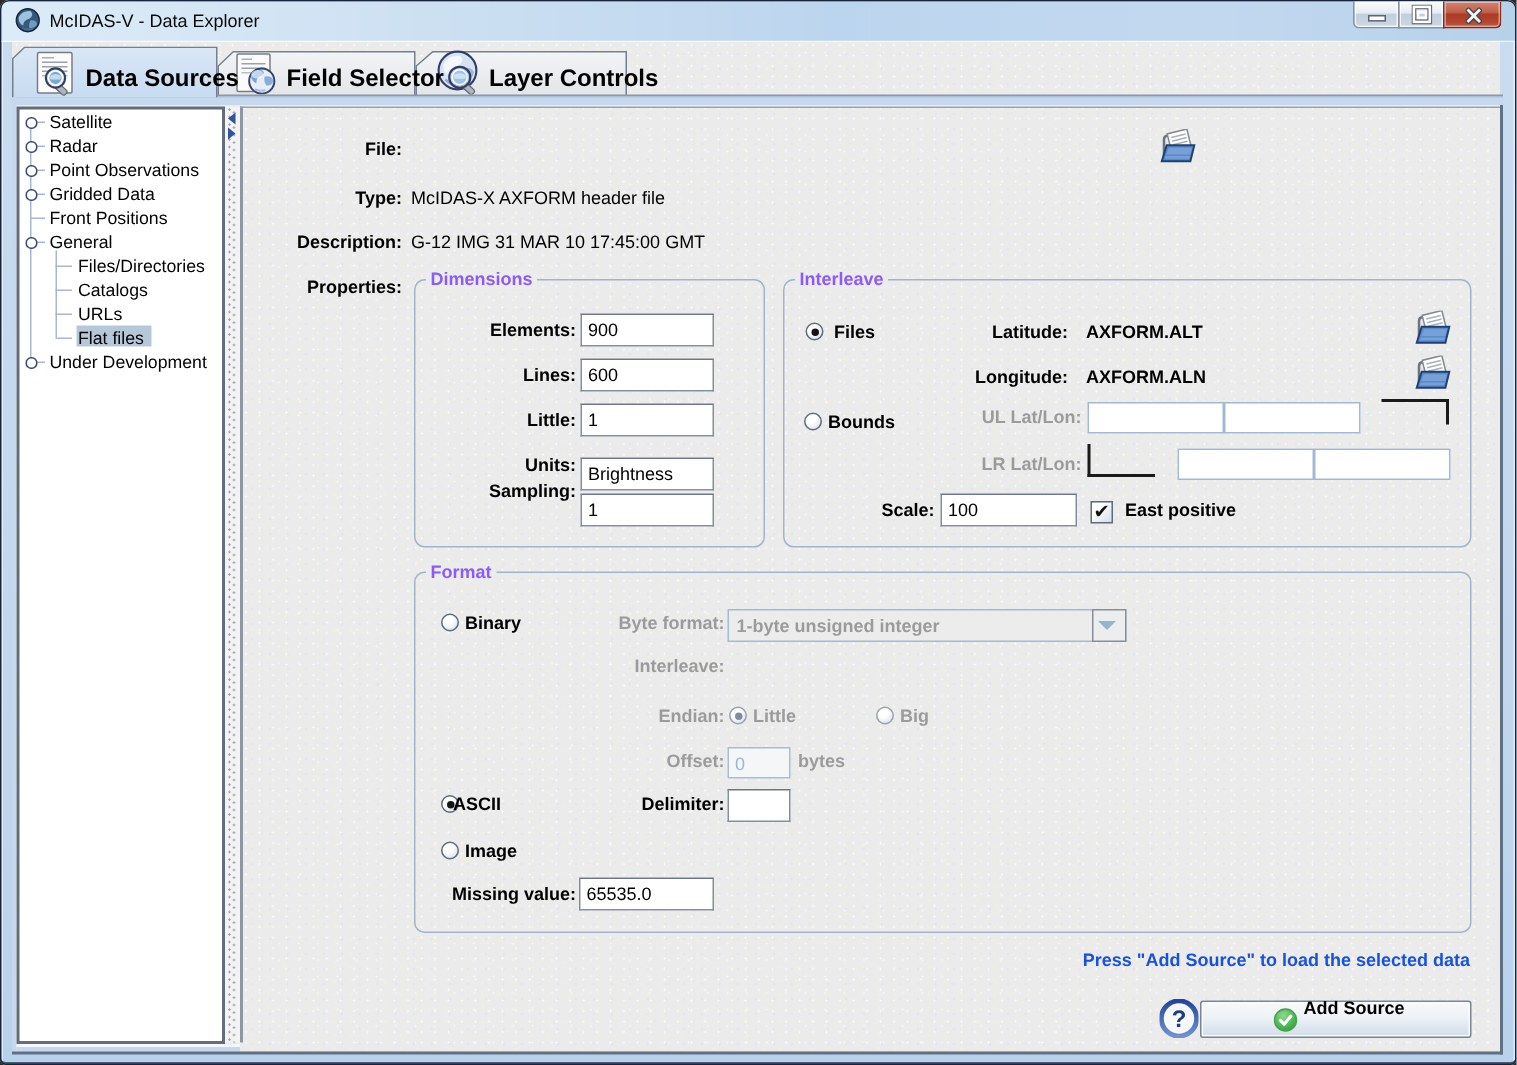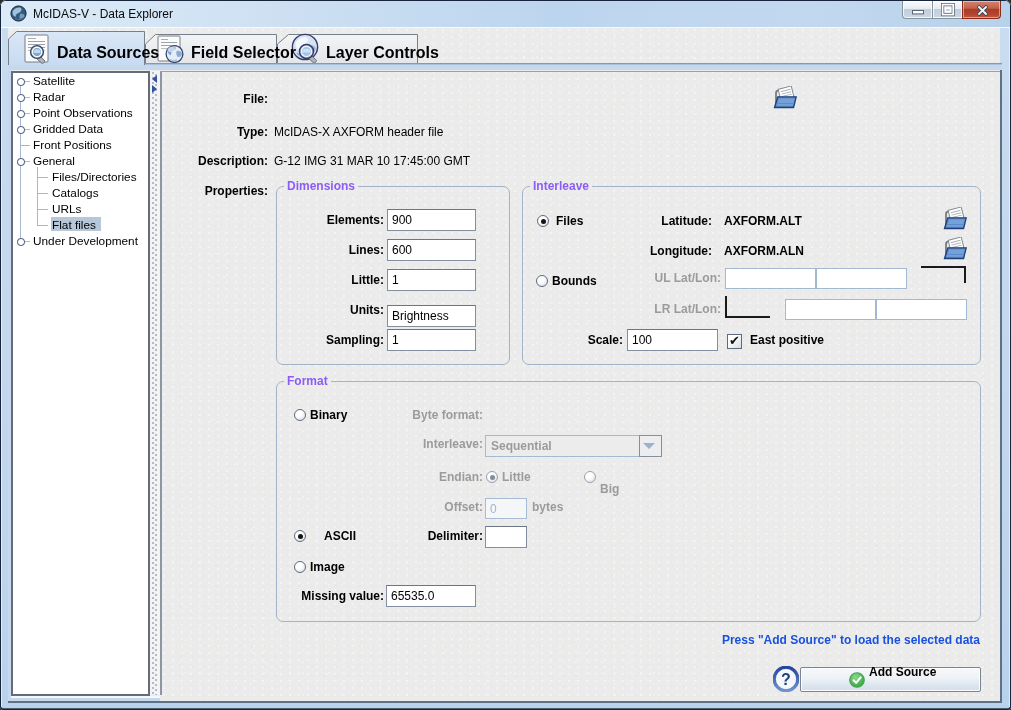--- a/index.html
+++ b/index.html
@@ -193,21 +193,21 @@
   <div class="gb" style="left:276px;top:186px;width:234px;height:179px;"></div>
   <div class="gbt" style="left:284px;top:180px;">Dimensions</div>
   <div class="lbl" style="right:627px;top:213px;">Elements:</div>
   <div class="tf" style="left:387px;top:209px;width:89px;height:22px;">900</div>
   <div class="lbl" style="right:627px;top:243px;">Lines:</div>
   <div class="tf" style="left:387px;top:239px;width:89px;height:22px;">600</div>
   <div class="lbl" style="right:627px;top:273px;">Little:</div>
   <div class="tf" style="left:387px;top:269px;width:89px;height:22px;">1</div>
   <div class="lbl" style="right:627px;top:303px;">Units:</div>
   <div class="tf" style="left:387px;top:305px;width:89px;height:22px;">Brightness</div>
-  <div class="lbl" style="right:627px;top:333px;margin-left:28px;">Sampling:</div>
+  <div class="lbl" style="right:627px;top:320px;margin-left:28px;">Sampling:</div>
   <div class="tf" style="left:387px;top:329px;width:89px;height:22px;">1</div>
 
   <div class="gb" style="left:522px;top:186px;width:459px;height:179px;"></div>
   <div class="gbt" style="left:530px;top:180px;">Interleave</div>
   <div class="rb sel" style="left:537px;top:215px;"></div>
   <div class="lbl" style="left:556px;top:214px;">Files</div>
   <div class="lbl" style="right:299px;top:214px;">Latitude:</div>
   <div class="lbl" style="left:724px;top:214px;">AXFORM.ALT</div>
   <div class="lbl" style="right:299px;top:244px;">Longitude:</div>
   <div class="lbl" style="left:724px;top:244px;">AXFORM.ALN</div>
@@ -250,32 +250,32 @@
   <div class="lbl" style="right:388px;top:333px;">Scale:</div>
   <div class="tf" style="left:627px;top:329px;width:91px;height:22px;">100</div>
   <div class="cb" style="left:727px;top:334px;"></div>
   <div class="lbl" style="left:750px;top:333px;">East positive</div>
 
   <div class="gb" style="left:276px;top:381px;width:705px;height:241px;"></div>
   <div class="gbt" style="left:284px;top:375px;">Format</div>
   <div class="rb" style="left:294px;top:409px;"></div>
   <div class="lbl" style="left:310px;top:408px;">Binary</div>
   <div class="lbl dis" style="right:528px;top:408px;">Byte format:</div>
+  <div class="combo" style="left:485px;top:406px;width:266px;height:22px;">1-byte unsigned integer<span class="cArr"></span></div>
   <div class="lbl dis" style="right:528px;top:437px;">Interleave:</div>
-  <div class="combo" style="left:485px;top:435px;width:177px;height:22px;">Sequential<span class="cArr"></span></div>
   <div class="lbl dis" style="right:528px;top:470px;padding-left:44px;">Endian:</div>
   <div class="rb dsel" style="left:486px;top:471px;"></div>
   <div class="lbl dis" style="left:502px;top:470px;">Little</div>
   <div class="rb dis0" style="left:584px;top:471px;"></div>
-  <div class="lbl dis" style="left:600px;top:470px;margin-top:12px;">Big</div>
+  <div class="lbl dis" style="left:600px;top:470px;">Big</div>
   <div class="lbl dis" style="right:528px;top:500px;">Offset:</div>
   <div class="tf" style="left:485px;top:498px;width:42px;height:21px;background:#f4f6f8;border-color:#a8bcd8;color:#9fb4d8;">0</div>
   <div class="lbl dis" style="left:532px;top:500px;">bytes</div>
   <div class="rb sel" style="left:294px;top:530px;"></div>
-  <div class="lbl" style="left:324px;top:529px;">ASCII</div>
+  <div class="lbl" style="left:302px;top:529px;">ASCII</div>
   <div class="lbl" style="right:528px;top:529px;">Delimiter:</div>
   <div class="tf" style="left:485px;top:526px;width:42px;height:22px;"></div>
   <div class="rb" style="left:294px;top:561px;"></div>
   <div class="lbl" style="left:310px;top:560px;">Image</div>
   <div class="lbl" style="right:627px;top:589px;">Missing value:</div>
   <div class="tf" style="left:386px;top:585px;width:90px;height:22px;">65535.0</div>
 
   <div class="lbl" style="right:31px;top:633px;color:#1751e0;">Press "Add Source" to load the selected data</div>
   <svg class="abs" style="left:773px;top:666px" width="26" height="26" viewBox="0 0 26 26">
     <defs>

